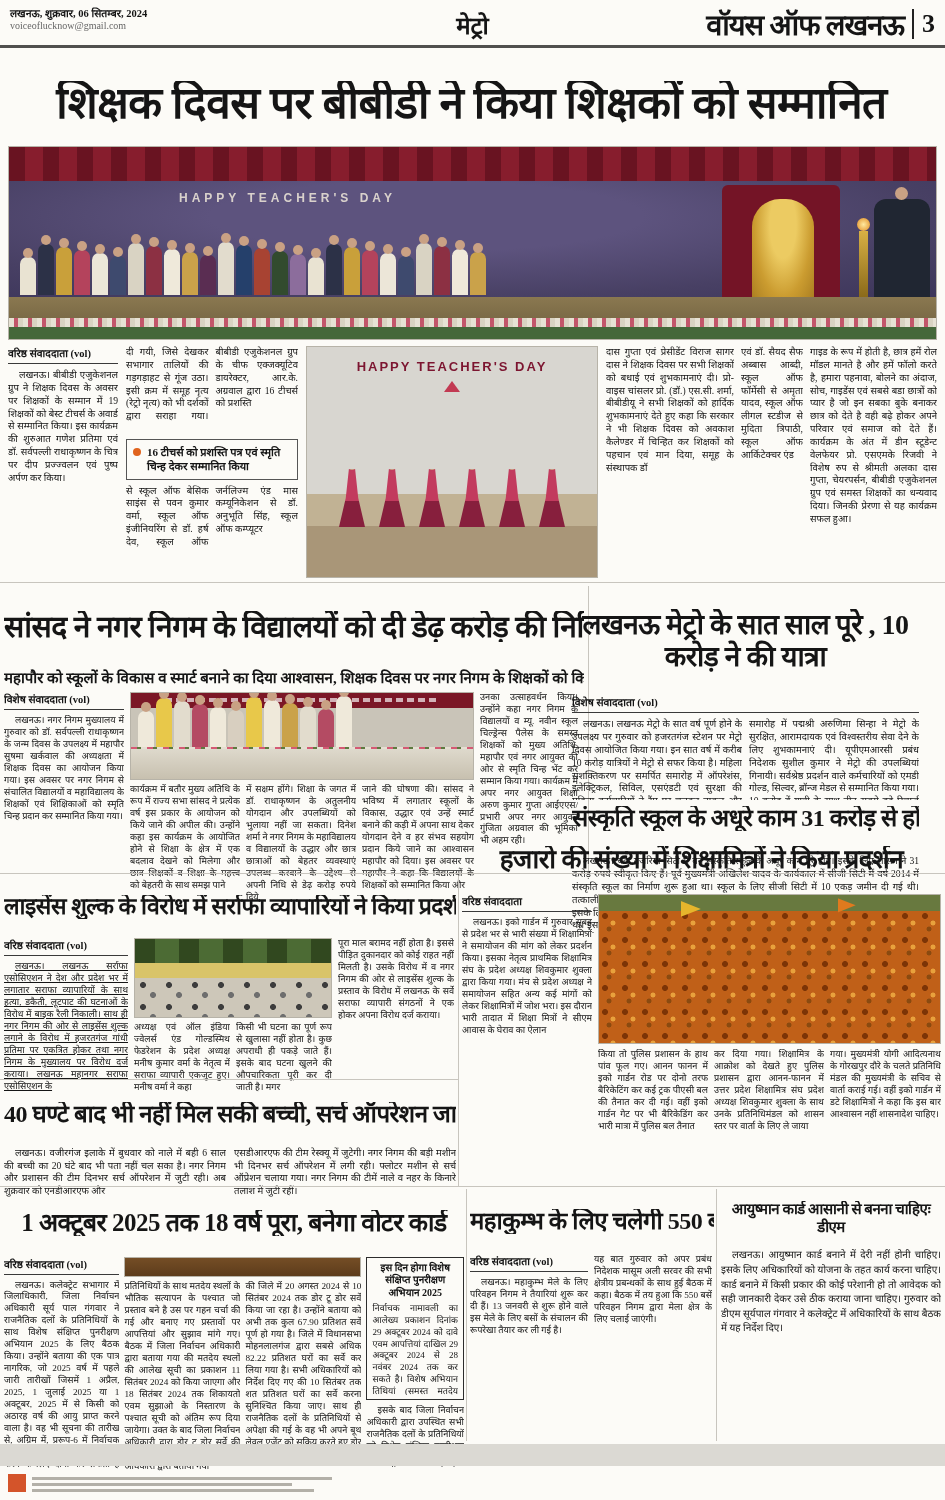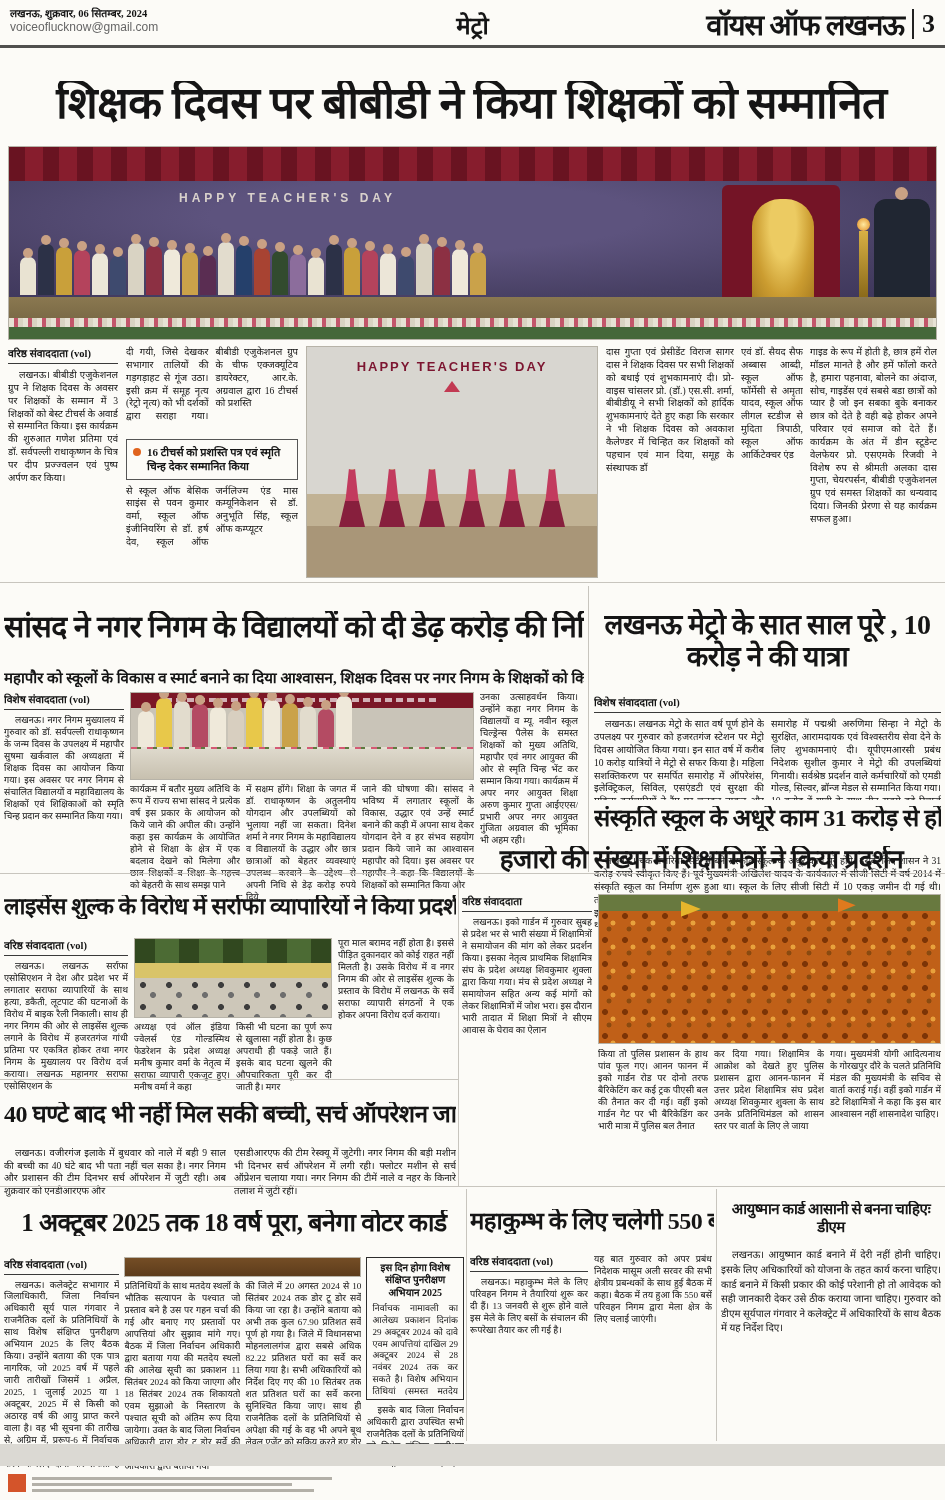--- a/index.html
+++ b/index.html
@@ -5,21 +5,21 @@
   html,body{margin:0;padding:0;background:#9a9a96;}
   .page{position:relative;width:945px;height:1500px;margin:0 auto;background:#fcfbf7;
         font-family:"Liberation Serif","DejaVu Serif",serif;color:#151515;overflow:hidden;}
   .abs{position:absolute;}
   .rule{position:absolute;background:#c8c5be;}
   .vrule{position:absolute;background:#c8c5be;width:1px;}
 
   
   .masthead{left:0;right:0;top:0;height:44px;padding:6px 10px 0 10px;box-sizing:border-box;}
   .mh-date{font-weight:bold;font-size:10.5px;}
-  .mh-mail{font-size:12px;color:#666;font-family:Liberation Sans, sans-serif;}
+  .mh-mail{font-size:10px;color:#666;font-family:Liberation Serif, serif;}
   .mh-sec{position:absolute;left:50%;top:8px;transform:translateX(-50%);font-size:24px;font-weight:bold;}
   .mh-right{position:absolute;right:10px;top:4px;display:flex;align-items:center;gap:8px;}
   .mh-paper{font-size:29px;font-weight:bold;letter-spacing:-1px;margin-left:16px;}
   .mh-sep{width:2px;height:30px;background:#222;}
   .mh-page{font-size:26px;font-weight:bold;}
   .mast-rule{left:0;right:0;top:45px;height:3px;background:#50504e;}
 
   
   .hl{font-weight:bold;text-align:center;line-height:1.04;letter-spacing:-0.5px;white-space:nowrap;overflow:hidden;}
   .h-lead{font-size:44px;}
@@ -185,21 +185,21 @@
     <div class="pl-flame"></div>
     <div class="pl-stage"></div>
     <div class="pl-flowers"></div>
     <div class="pl-carpet"></div>
   </div>
 
   <div class="abs" style="left:8px;top:346px;width:929px;height:232px;display:flex;gap:8px;">
     <div style="width:290px;display:flex;gap:8px;">
       <div style="width:110px;">
         <span class="byline">वरिष्ठ संवाददाता (vol)</span>
-        <div class="col indent" style="height:196px;">लखनऊ। बीबीडी एजुकेशनल ग्रुप ने शिक्षक दिवस के अवसर पर शिक्षकों के सम्मान में 3 शिक्षकों को बेस्ट टीचर्स के अवार्ड से सम्मानित किया। इस कार्यक्रम की शुरुआत गणेश प्रतिमा एवं डॉ. सर्वपल्ली राधाकृष्णन के चित्र पर दीप प्रज्ज्वलन एवं पुष्प अर्पण कर किया।</div>
+        <div class="col indent" style="height:196px;">लखनऊ। बीबीडी एजुकेशनल ग्रुप ने शिक्षक दिवस के अवसर पर शिक्षकों के सम्मान में 19 शिक्षकों को बेस्ट टीचर्स के अवार्ड से सम्मानित किया। इस कार्यक्रम की शुरुआत गणेश प्रतिमा एवं डॉ. सर्वपल्ली राधाकृष्णन के चित्र पर दीप प्रज्ज्वलन एवं पुष्प अर्पण कर किया।</div>
       </div>
       <div style="width:172px;display:flex;flex-direction:column;">
         <div class="col twocol" style="height:88px;">दी गयी, जिसे देखकर सभागार तालियों की गड़गड़ाहट से गूंज उठा। इसी क्रम में समूह नृत्य (रेट्रो नृत्य) को भी दर्शकों द्वारा सराहा गया। बीबीडी एजुकेशनल ग्रुप के चीफ एक्जक्यूटिव डायरेक्टर, आर.के. अग्रवाल द्वारा 16 टीचर्स को प्रशस्ति</div>
         <div class="pullbox">
           <span class="bullet"></span>
           <span>16 टीचर्स को प्रशस्ति पत्र एवं स्मृति चिन्ह देकर सम्मानित किया</span>
         </div>
         <div class="col twocol" style="flex:1;">से स्कूल ऑफ बेसिक साइंस से पवन कुमार वर्मा, स्कूल ऑफ इंजीनियरिंग से डॉ. हर्ष देव, स्कूल ऑफ जर्नलिज्म एंड मास कम्यूनिकेशन से डॉ. अनुभूति सिंह, स्कूल ऑफ कम्प्यूटर</div>
       </div>
     </div>
@@ -257,39 +257,39 @@
           <div class="col sm" style="width:110px;">में सक्षम होंगे। शिक्षा के जगत में डॉ. राधाकृष्णन के अतुलनीय योगदान और उपलब्धियों को भुलाया नहीं जा सकता। दिनेश शर्मा ने नगर निगम के महाविद्यालय व विद्यालयों के उद्धार और छात्र छात्राओं को बेहतर व्यवस्थाएं उपलब्ध करवाने के उद्देश्य से अपनी निधि से डेढ़ करोड़ रुपये दिये</div>
           <div class="col sm" style="width:112px;">जाने की घोषणा की। सांसद ने भविष्य में लगातार स्कूलों के विकास, उद्धार एवं उन्हें स्मार्ट बनाने की कड़ी में अपना साथ देकर योगदान देने व हर संभव सहयोग प्रदान किये जाने का आश्वासन महापौर को दिया। इस अवसर पर महापौर ने कहा कि विद्यालयों के शिक्षकों को सम्मानित किया और</div>
         </div>
       </div>
       <div class="col sm" style="width:98px;height:212px;">उनका उत्साहवर्धन किया। उन्होंने कहा नगर निगम के विद्यालयों व म्यू. नवीन स्कूल चिल्ड्रेन्स पैलेस के समस्त शिक्षकों को मुख्य अतिथि, महापौर एवं नगर आयुक्त की ओर से स्मृति चिन्ह भेंट कर सम्मान किया गया। कार्यक्रम में अपर नगर आयुक्त शिक्षा अरुण कुमार गुप्ता आईएएस/प्रभारी अपर नगर आयुक्त गुंजिता अग्रवाल की भूमिका भी अहम रही।</div>
     </div>
   </section>
 
   <div class="vrule" style="left:588px;top:586px;height:286px;"></div>
 
-  <section class="abs" style="left:594px;top:586px;width:347px;height:286px;">
+  <section class="abs" style="left:572px;top:586px;width:347px;height:286px;">
     <h2 class="hl h2b">लखनऊ मेट्रो के सात साल पूरे , 10 करोड़ ने की यात्रा</h2>
     <span class="byline" style="margin-top:3px;">विशेष संवाददाता (vol)</span>
     <div style="display:flex;gap:7px;height:82px;">
       <div class="col indent" style="width:170px;">लखनऊ। लखनऊ मेट्रो के सात वर्ष पूर्ण होने के उपलक्ष्य पर गुरुवार को हजरतगंज स्टेशन पर मेट्रो दिवस आयोजित किया गया। इन सात वर्ष में करीब 10 करोड़ यात्रियों ने मेट्रो से सफर किया है। महिला सशक्तिकरण पर समर्पित समारोह में ऑपरेशंस, इलेक्ट्रिकल, सिविल, एसएंडटी एवं सुरक्षा की महिला कर्मचारियों ने रैंप पर चलकर ताकत और दृढ़ संकल्प का प्रदर्शन किया। बच्चों ने नुक्कड़ नाटक, शास्त्रीय भरतनाट्यम पेश किया।</div>
       <div class="col" style="width:170px;">समारोह में पद्मश्री अरुणिमा सिन्हा ने मेट्रो के सुरक्षित, आरामदायक एवं विश्वस्तरीय सेवा देने के लिए शुभकामनाएं दी। यूपीएमआरसी प्रबंध निदेशक सुशील कुमार ने मेट्रो की उपलब्धियां गिनायी। सर्वश्रेष्ठ प्रदर्शन वाले कर्मचारियों को एमडी गोल्ड, सिल्वर, ब्रॉन्ज मेडल से सम्मानित किया गया। 10 करोड़ वें यात्री के साथ तीन सबसे बड़े रिचार्ज कराने वाले यात्रियों को सम्मानित किया। 21 स्टेशनों में सर्वश्रेष्ठ स्टेशन का खिताब हजरतगंज को मिला। यहां शील मित्तल, सीपी सिंह, नवीन कुमार, प्रशांत मिश्रा आदि रहे।</div>
     </div>
     <h3 class="hl h3a" style="margin-top:6px;">संस्कृति स्कूल के अधूरे काम 31 करोड़ से होंगे पूरे</h3>
     <div class="col indent" style="height:78px;margin-top:3px;">लखनऊ। चक गंजरिया सिटी में बने संस्कृति स्कूल के अधूरे काम पूरे होंगे। इसके लिए शासन ने 31 करोड़ रुपये स्वीकृत किए हैं। पूर्व मुख्यमंत्री अखिलेश यादव के कार्यकाल में सीजी सिटी में वर्ष 2014 में संस्कृति स्कूल का निर्माण शुरू हुआ था। स्कूल के लिए सीजी सिटी में 10 एकड़ जमीन दी गई थी। तत्कालीन अफसरों ने इसे दिल्ली के संस्कृति स्कूल की तर्ज पर विकसित करने का प्रस्ताव तैयार किया था। इसके लिए पहले 100 करोड़ रुपये जारी हुए थे। स्कूल तैयार कराकर जून 2017 में इसे शुरू कर दिया गया था। इस स्कूल को काफी लग्जरी बनाया जाना था। दूसरे चरण में इसके निर्माण पर 100 करोड़ रुपये और खर्च होना था। लेकिन अब कुछ काम कम कर दिये गये हैं। अब इसके अधूरे कामों के लिए 31 करोड़ रुपये मिले हैं।</div>
   </section>
 
   <div class="rule" style="left:0;right:0;top:873px;height:1px;"></div>
 
   <section class="abs" style="left:4px;top:876px;width:452px;height:202px;">
     <h2 class="hl h3b">लाइसेंस शुल्क के विरोध में सर्राफा व्यापारियों ने किया प्रदर्शन</h2>
     <div style="display:flex;gap:6px;margin-top:4px;height:168px;">
       <div style="width:124px;">
         <span class="byline">वरिष्ठ संवाददाता (vol)</span>
-        <div class="col sm indent" style="height:142px;">लखनऊ। लखनऊ सर्राफा एसोसिएशन ने देश और प्रदेश भर में लगातार सराफा व्यापारियों के साथ हत्या, डकैती, लूटपाट की घटनाओं के विरोध में बाइक रैली निकाली। साथ ही नगर निगम की ओर से लाइसेंस शुल्क लगाने के विरोध में हजरतगंज गांधी प्रतिमा पर एकत्रित होकर तथा नगर निगम के मुख्यालय पर विरोध दर्ज कराया। लखनऊ महानगर सराफा एसोसिएशन के</div>
+        <div class="col sm indent" style="height:142px;text-decoration:underline;">लखनऊ। लखनऊ सर्राफा एसोसिएशन ने देश और प्रदेश भर में लगातार सराफा व्यापारियों के साथ हत्या, डकैती, लूटपाट की घटनाओं के विरोध में बाइक रैली निकाली। साथ ही नगर निगम की ओर से लाइसेंस शुल्क लगाने के विरोध में हजरतगंज गांधी प्रतिमा पर एकत्रित होकर तथा नगर निगम के मुख्यालय पर विरोध दर्ज कराया। लखनऊ महानगर सराफा एसोसिएशन के</div>
       </div>
       <div style="width:198px;display:flex;flex-direction:column;gap:4px;">
         <div class="photo" style="height:80px;">
           <div class="pr-trees"></div>
           <div class="pr-bld"></div>
           <div class="pr-crowd"></div>
         </div>
         <div style="display:flex;gap:6px;flex:1;">
           <div class="col sm" style="width:96px;">अध्यक्ष एवं ऑल इंडिया ज्वेलर्स एंड गोल्डस्मिथ फेडरेशन के प्रदेश अध्यक्ष मनीष कुमार वर्मा के नेतृत्व में सराफा व्यापारी एकजुट हुए। मनीष वर्मा ने कहा</div>
           <div class="col sm" style="width:96px;">किसी भी घटना का पूर्ण रूप से खुलासा नहीं होता है। कुछ अपराधी ही पकड़े जाते हैं। इसके बाद घटना खुलने की औपचारिकता पूरी कर दी जाती है। मगर</div>
@@ -321,21 +321,21 @@
         </div>
       </div>
     </div>
   </section>
 
   <div class="rule" style="left:0;top:1079px;width:458px;height:1px;"></div>
 
   <section class="abs" style="left:4px;top:1082px;width:452px;height:102px;">
     <h2 class="hl h3d">40 घण्टे बाद भी नहीं मिल सकी बच्ची, सर्च ऑपरेशन जारी</h2>
     <div style="display:flex;gap:8px;margin-top:5px;height:66px;">
-      <div class="col indent" style="width:222px;">लखनऊ। वजीरगंज इलाके में बुधवार को नाले में बही 9 साल की बच्ची का 40 घंटे बाद भी पता नहीं चल सका है। नगर निगम और प्रशासन की टीम दिनभर सर्च ऑपरेशन में जुटी रही। अब शुक्रवार को एनडीआरएफ और</div>
+      <div class="col indent" style="width:222px;">लखनऊ। वजीरगंज इलाके में बुधवार को नाले में बही 6 साल की बच्ची का 20 घंटे बाद भी पता नहीं चल सका है। नगर निगम और प्रशासन की टीम दिनभर सर्च ऑपरेशन में जुटी रही। अब शुक्रवार को एनडीआरएफ और</div>
       <div class="col" style="width:222px;">एसडीआरएफ की टीम रेस्क्यू में जुटेगी। नगर निगम की बड़ी मशीन भी दिनभर सर्च ऑपरेशन में लगी रही। फ्लोटर मशीन से सर्च ऑप्रेशन चलाया गया। नगर निगम की टीमें नाले व नहर के किनारे तलाश में जुटी रहीं।</div>
     </div>
   </section>
 
   <div class="rule" style="left:0;right:0;top:1186px;height:1px;"></div>
 
   <section class="abs" style="left:4px;top:1189px;width:460px;height:252px;">
     <h2 class="hl" style="font-size:25px;">1 अक्टूबर 2025 तक 18 वर्ष पूरा, बनेगा वोटर कार्ड</h2>
     <div style="display:flex;gap:5px;margin-top:5px;height:216px;">
       <div style="width:116px;">

